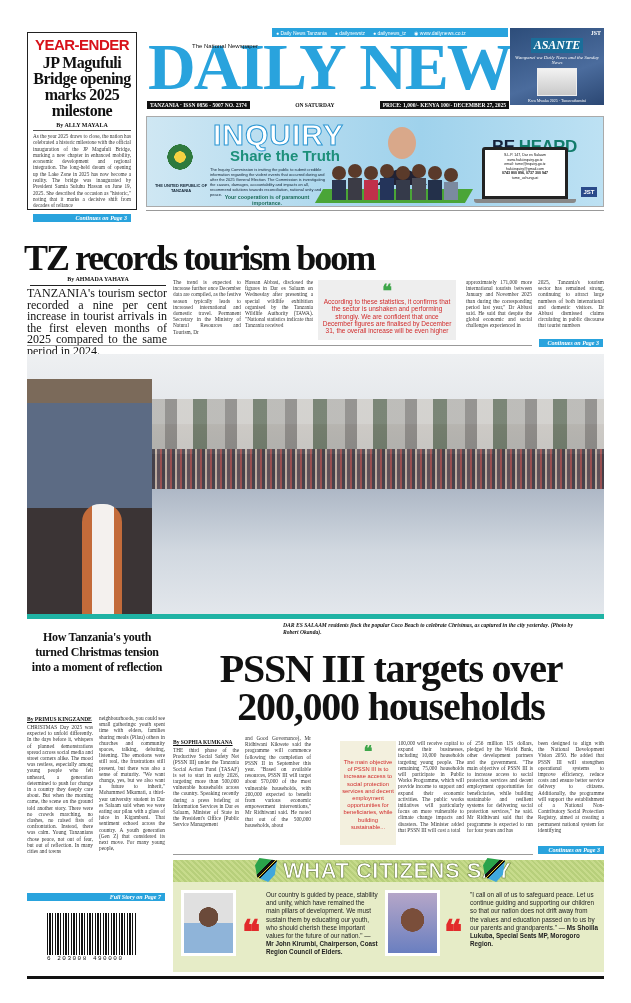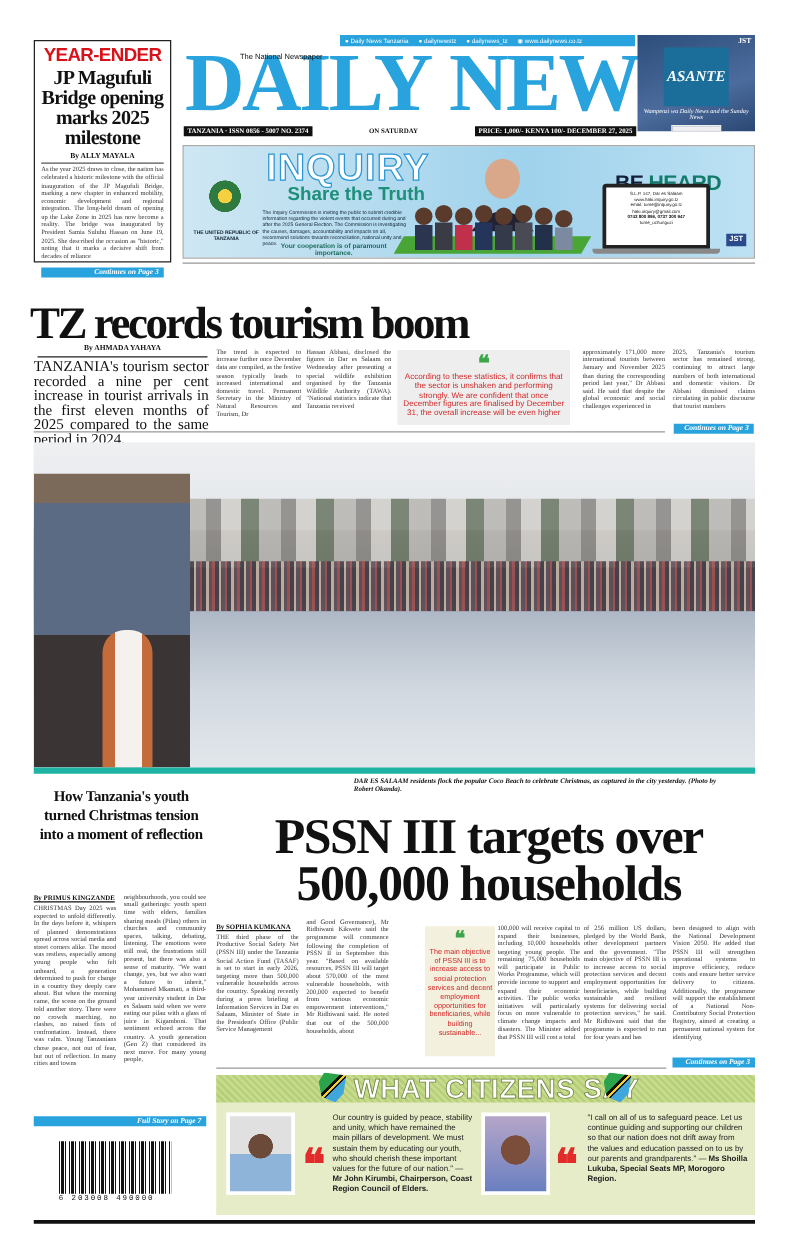--- a/index.html
+++ b/index.html
@@ -15,21 +15,21 @@
   
   #social { left: 272px; top: 28px; width: 236px; height: 9px; background: #29a3dd; color: #fff; font-family: "Liberation Sans", sans-serif; font-size: 5px; display: flex; align-items: center; gap: 8px; padding-left: 4px; }
   #social span { white-space: nowrap; }
   #tagline { left: 192px; top: 43px; font-size: 6px; font-family: "Liberation Sans", sans-serif; }
   #logo { left: 148px; top: 36px; width: 360px; height: 62px; color: #29a3dd; font-family: "Liberation Serif", serif; font-weight: bold; font-size: 66px; letter-spacing: -2px; line-height: 62px; transform: scaleY(1.0); white-space: nowrap; }
   #logo .small { font-size: 66px; }
   #infobar { left: 147px; top: 101px; width: 362px; height: 8px; font-size: 5.5px; font-weight: bold; display: flex; align-items: center; justify-content: space-between; }
   #infobar .black { background: #111; color: #fff; padding: 0 3px; height: 8px; line-height: 8px; white-space: nowrap; }
   
   #asante { left: 510px; top: 28px; width: 94px; height: 77px; background: linear-gradient(160deg, #2d4d7a, #4b6c9d 60%, #2b4773); color: #fff; text-align: center; font-family: "Liberation Serif", serif; overflow: hidden; }
-  #asante .brand { font-style: italic; font-weight: bold; font-size: 12px; margin-top: 10px; background: #1b6e9a; display: inline-block; padding: 16px 3px; }
+  #asante .brand { font-style: italic; font-weight: bold; font-size: 12px; margin-top: 10px; background: #1b6e9a; display: inline-block; padding: 0 3px; }
   #asante .msg { font-size: 5px; font-style: italic; margin-top: 2px; }
   #asante .papers { width: 40px; height: 28px; margin: 3px auto 0; background: linear-gradient(#f2f2f2, #c9c9c9); border: 1px solid #eee; }
   #asante .foot { font-size: 4px; margin-top: 2px; }
   #asante .jst { position: absolute; right: 3px; top: 2px; font-size: 6px; font-weight: bold; }
   
   #inquiry { left: 146px; top: 116px; width: 458px; height: 91px; background: linear-gradient(90deg, #cfe7f3, #9fd2ec 60%, #bde1f3); border: 1px solid #aaa; overflow: hidden; }
   #inq-emblem { left: 16px; top: 22px; width: 34px; height: 40px; background: radial-gradient(circle at 50% 45%, #f5d142 0 20%, #2f7a3e 21% 45%, transparent 46%); }
   #inq-emblem-label { left: 6px; top: 66px; width: 56px; font-size: 4px; font-weight: bold; font-family: "Liberation Sans", sans-serif; text-align: center; color: #123; }
   #inq-title { left: 66px; top: 2px; font-family: "Liberation Sans", sans-serif; font-weight: bold; font-size: 30px; color: #fff; letter-spacing: 1px; -webkit-text-stroke: 1px #2d97d3; line-height: 32px; }
   #inq-sub { left: 83px; top: 30px; font-family: "Liberation Sans", sans-serif; font-weight: bold; font-size: 15px; color: #1d8f7a; }
@@ -210,21 +210,21 @@
 <div id="youth-by" class="abs">By PRIMUS KINGZANDE</div>
 <div class="col" style="left:27px;top:724px;width:66px;height:166px;overflow:hidden;">CHRISTMAS Day 2025 was expected to unfold differently. In the days before it, whispers of planned demonstrations spread across social media and street corners alike. The mood was restless, especially among young people who felt unheard, a generation determined to push for change in a country they deeply care about. But when the morning came, the scene on the ground told another story. There were no crowds marching, no clashes, no raised fists of confrontation. Instead, there was calm. Young Tanzanians chose peace, not out of fear, but out of reflection. In many cities and towns</div>
 <div class="col" style="left:99px;top:715px;width:66px;height:175px;overflow:hidden;">neighbourhoods, you could see small gatherings: youth spent time with elders, families sharing meals (Pilau) others in churches and community spaces, talking, debating, listening. The emotions were still real, the frustrations still present, but there was also a sense of maturity. "We want change, yes, but we also want a future to inherit," Mohammed Mkamati, a third-year university student in Dar es Salaam said when we were eating our pilau with a glass of juice in Kigamboni. That sentiment echoed across the country. A youth generation (Gen Z) that considered its next move. For many young people,</div>
 <div id="youth-cont" class="abs cont">Full Story on Page 7</div>
 
 <div id="barcode" class="abs">
   <div class="bars"></div>
   <div class="num">6 203008 490000</div>
 </div>
 
-<div id="pssn-hl" class="abs">PSSN III targets over 500,000 households</div>
+<div id="pssn-hl" class="abs">PSSN III targets over 200,000 households</div>
 <div id="pssn-by" class="abs">By SOPHIA KUMKANA</div>
 <div class="col" style="left:173px;top:747px;width:66px;height:102px;overflow:hidden;">THE third phase of the Productive Social Safety Net (PSSN III) under the Tanzania Social Action Fund (TASAF) is set to start in early 2026, targeting more than 500,000 vulnerable households across the country. Speaking recently during a press briefing at Information Services in Dar es Salaam, Minister of State in the President's Office (Public Service Management</div>
 <div class="col" style="left:245px;top:735px;width:66px;height:114px;overflow:hidden;">and Good Governance), Mr Ridhiwani Kikwete said the programme will commence following the completion of PSSN II in September this year. "Based on available resources, PSSN III will target about 570,000 of the most vulnerable households, with 200,000 expected to benefit from various economic empowerment interventions," Mr Ridhiwani said. He noted that out of the 500,000 households, about</div>
 <div id="pull2" class="abs">
   <div class="q">❝</div>
   <div class="t">The main objective of PSSN III is to increase access to social protection services and decent employment opportunities for beneficiaries, while building sustainable...</div>
 </div>
 <div class="col" style="left:398px;top:740px;width:66px;height:110px;overflow:hidden;">100,000 will receive capital to expand their businesses, including 10,000 households targeting young people. The remaining 75,000 households will participate in Public Works Programme, which will provide income to support and expand their economic activities. The public works initiatives will particularly focus on more vulnerable to climate change impacts and disasters. The Minister added that PSSN III will cost a total</div>
 <div class="col" style="left:467px;top:740px;width:66px;height:110px;overflow:hidden;">of 256 million US dollars, pledged by the World Bank, other development partners and the government. "The main objective of PSSN III is to increase access to social protection services and decent employment opportunities for beneficiaries, while building sustainable and resilient systems for delivering social protection services," he said. Mr Ridhiwani said that the programme is expected to run for four years and has</div>
 <div class="col" style="left:538px;top:740px;width:66px;height:104px;overflow:hidden;">been designed to align with the National Development Vision 2050. He added that PSSN III will strengthen operational systems to improve efficiency, reduce costs and ensure better service delivery to citizens. Additionally, the programme will support the establishment of a National Non-Contributory Social Protection Registry, aimed at creating a permanent national system for identifying</div>

